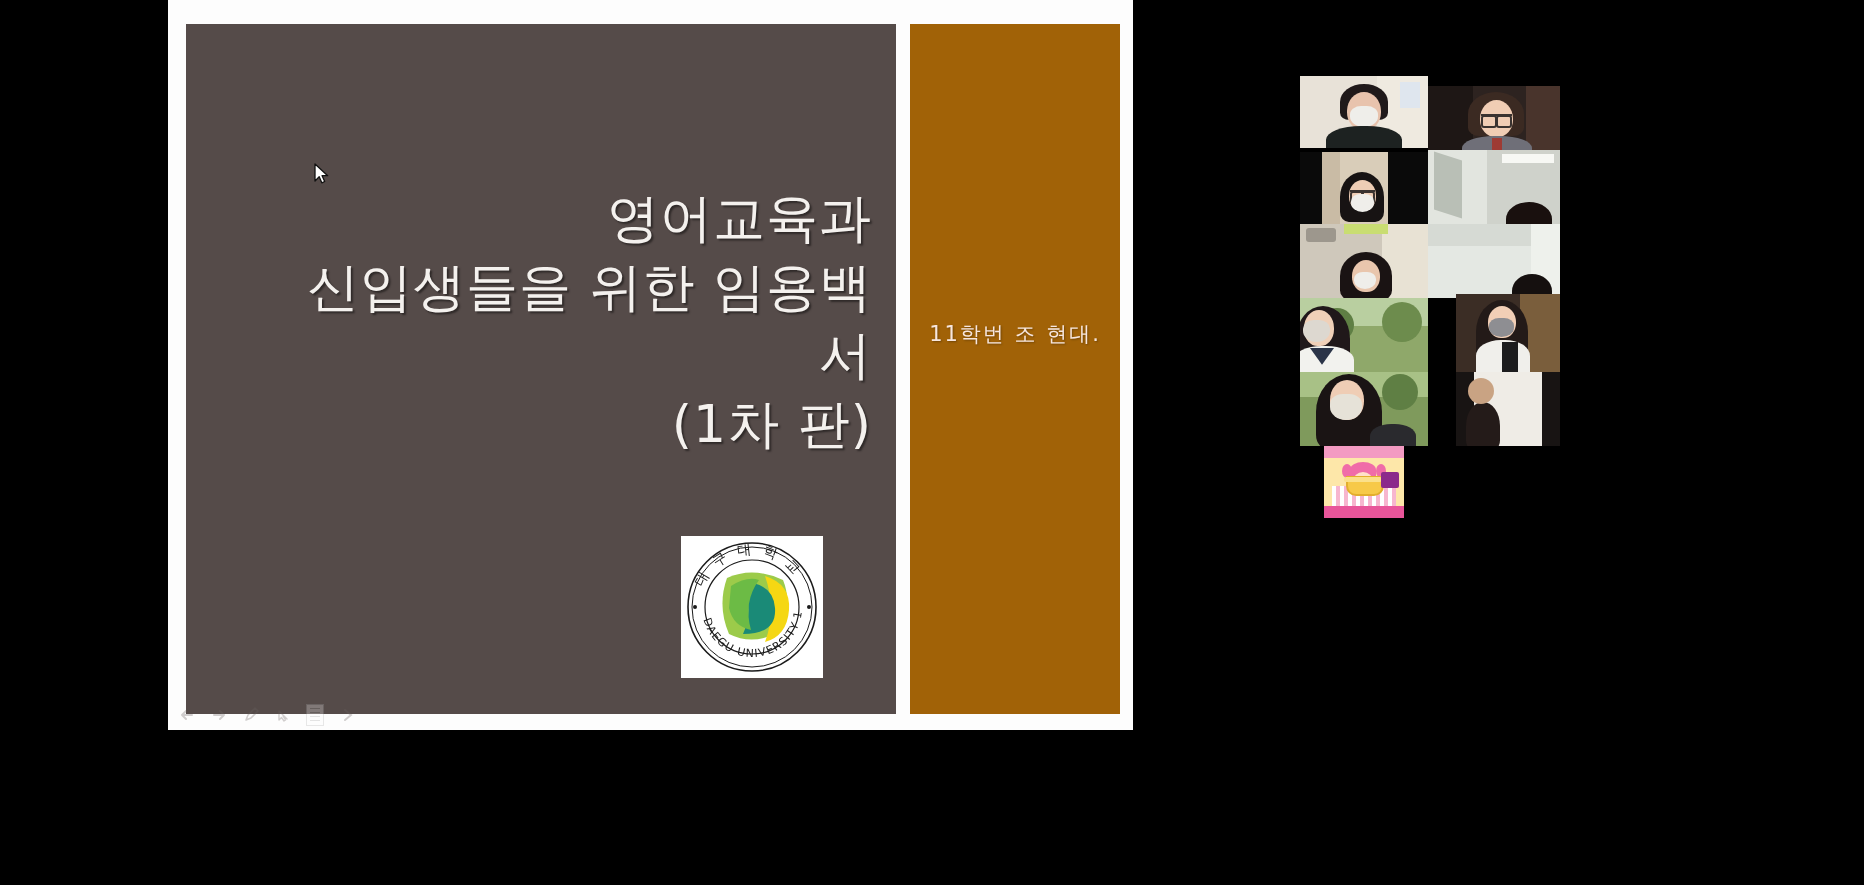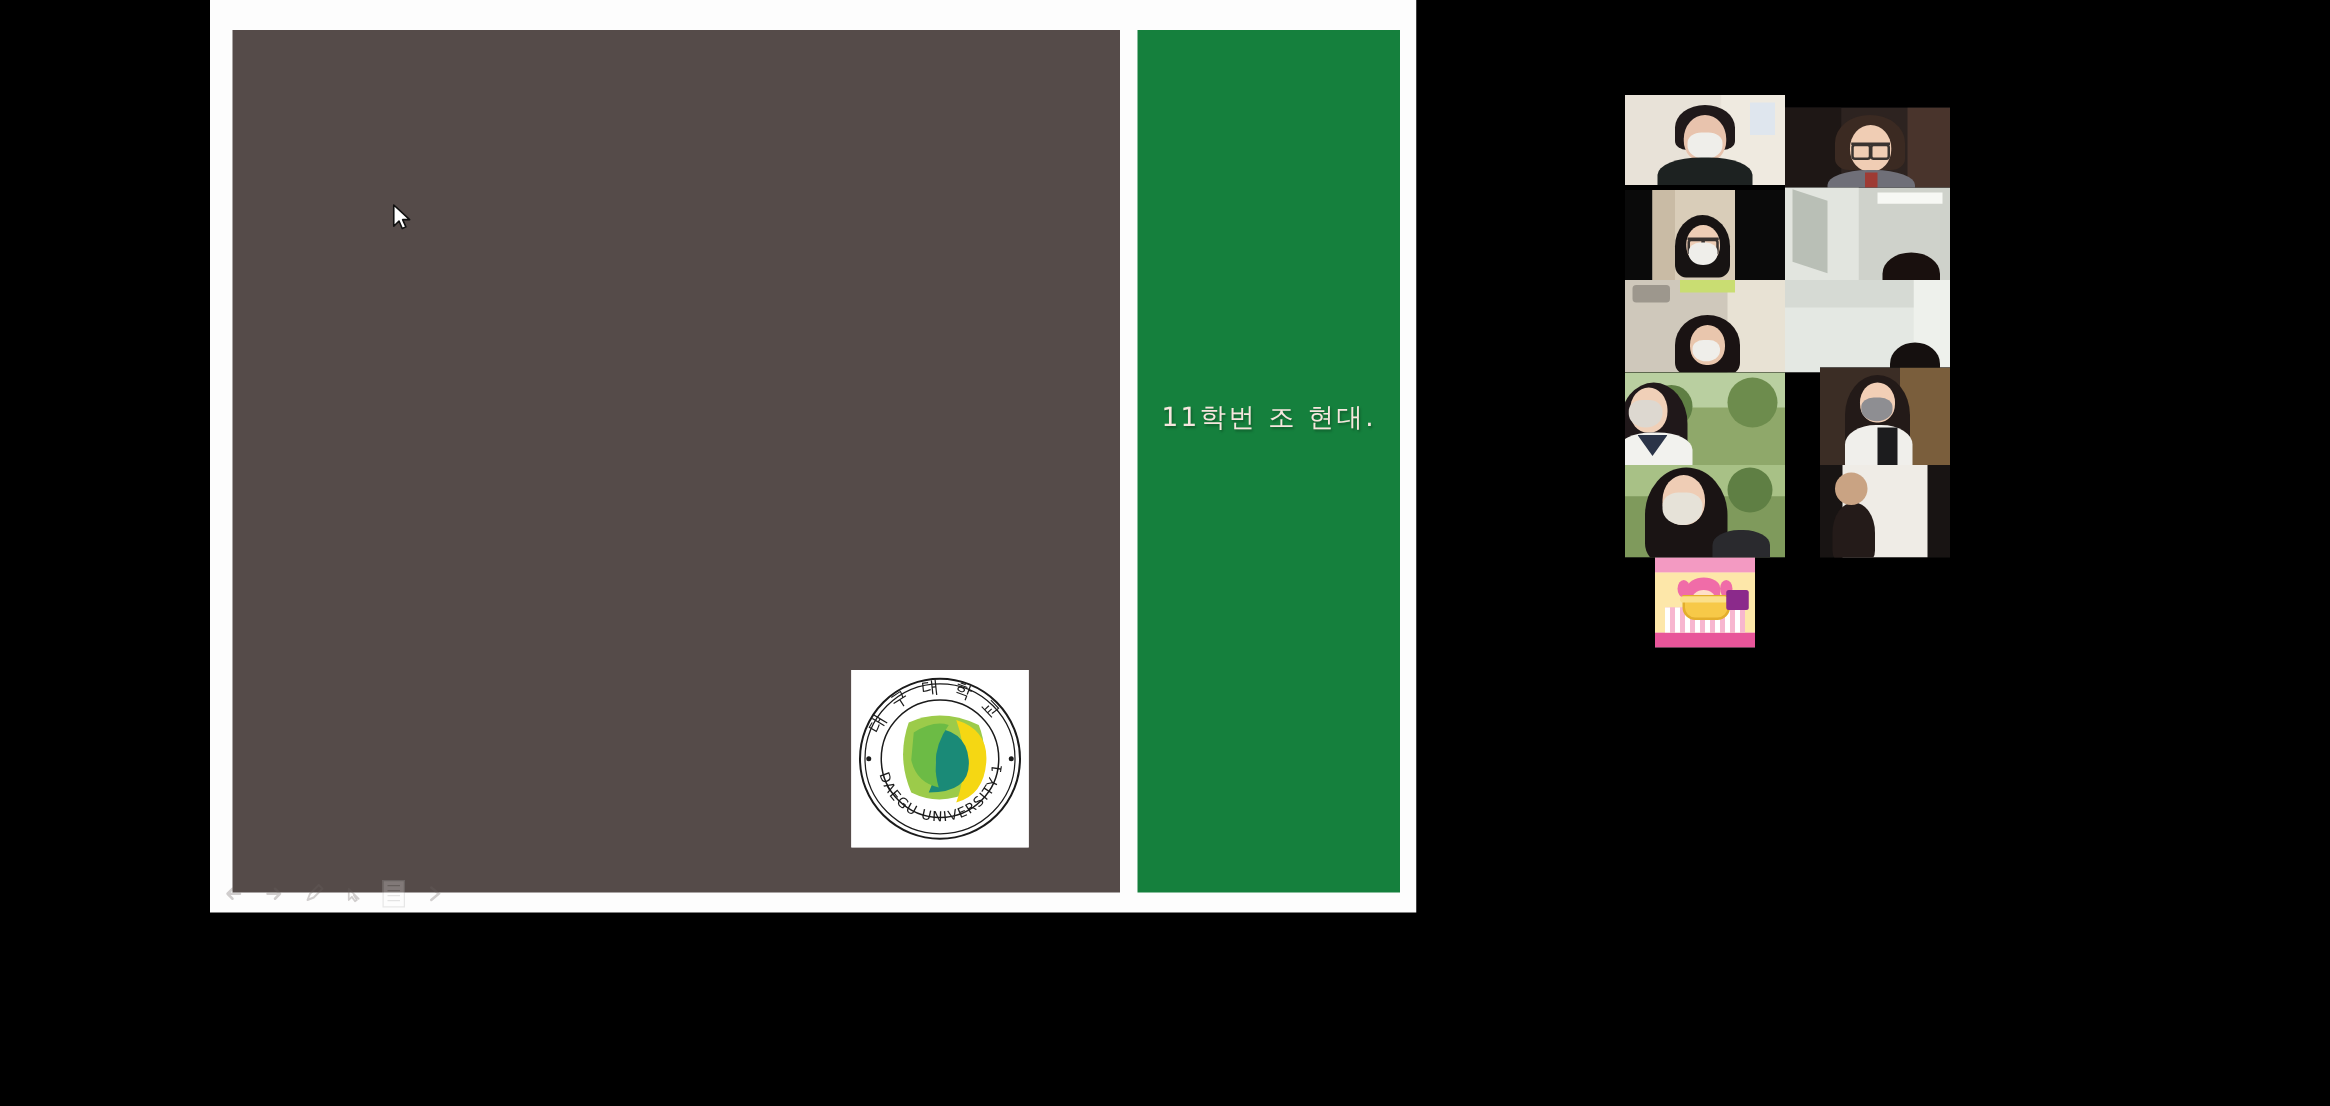--- a/index.html
+++ b/index.html
@@ -5,21 +5,21 @@
   html,body{margin:0;padding:0;background:#000;}
   body{width:1864px;height:885px;overflow:hidden;position:relative;
        font-family:"DejaVu Sans","Liberation Sans",sans-serif;}
 
   
   #pres-window{position:absolute;left:168px;top:0;width:965px;height:730px;
                background:#fdfdfd;box-sizing:border-box;}
   #slide-area{position:absolute;left:18px;top:24px;width:710px;height:690px;
               background:#554b49;overflow:hidden;}
   #orange-panel{position:absolute;left:742px;top:24px;width:210px;height:690px;
-                background:#15803d;overflow:hidden;}
+                background:#a16207;overflow:hidden;}
 
   
   #slide-title{position:absolute;right:24px;top:160px;width:640px;
                text-align:right;color:#f4f1ee;
                font-size:52px;line-height:1.32;font-weight:400;
                letter-spacing:1px;
                text-shadow:2px 2px 2px rgba(0,0,0,.45);
                white-space:pre-wrap;}
 
   
@@ -59,20 +59,24 @@
   
   #avatar-cartoon{position:absolute;inset:0;background:#f9c9dd;}
   .cart-band{position:absolute;left:0;right:0;background:#e8559a;}
 </style>
 </head>
 <body>
 
 <div id="pres-window">
 
   <div id="slide-area">
+    <div id="slide-title">영어교육과
+신입생들을 위한 임용백
+서
+(1차 판)</div>
 
     <div id="logo">
       <svg viewBox="0 0 142 142" aria-hidden="true">
         <rect x="0" y="0" width="142" height="142" fill="#ffffff"></rect>
         <circle cx="71" cy="71" r="64" fill="none" stroke="#1b1b1b" stroke-width="1.6"></circle>
         <circle cx="71" cy="71" r="60" fill="none" stroke="#1b1b1b" stroke-width="1"></circle>
         <circle cx="71" cy="71" r="47" fill="none" stroke="#1b1b1b" stroke-width="1.2"></circle>
 
         <path d="M46 42 Q72 30 102 44 Q112 68 98 96 Q72 110 48 98 Q36 70 46 42 Z" fill="#9ccb4a"></path>
         <path d="M84 40 Q110 48 108 74 Q106 100 84 106 Q96 74 84 40 Z" fill="#f5d713"></path>

